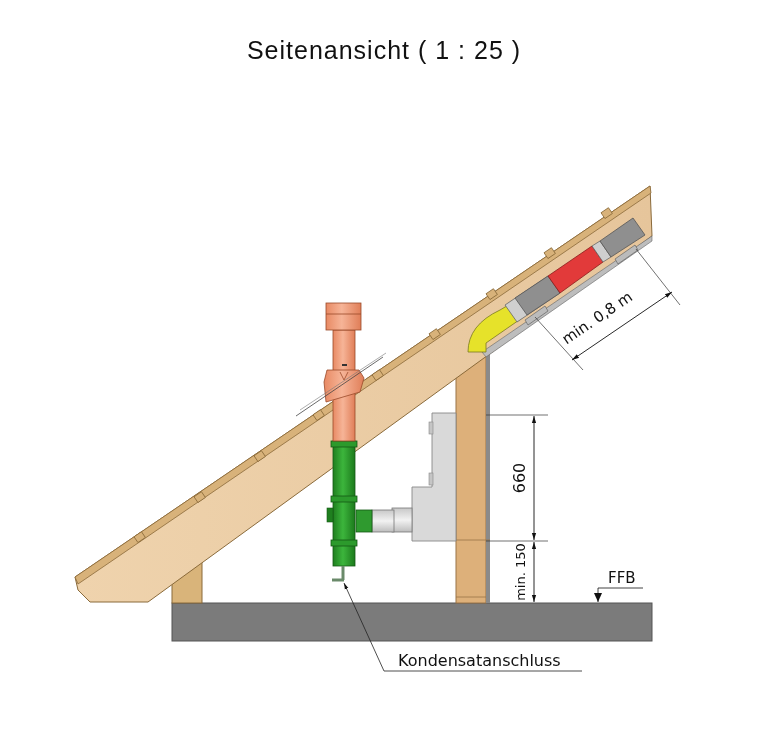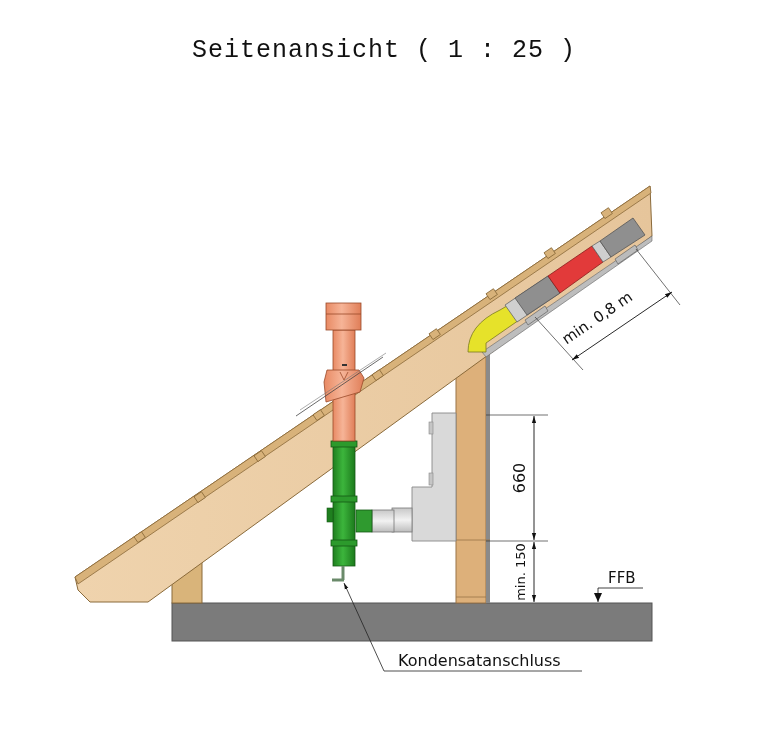--- a/index.html
+++ b/index.html
@@ -1,19 +1,19 @@
 <!DOCTYPE html>
 <html><head>
   <meta charset="utf-8">
   <style>
     html, body { margin: 0; padding: 0; background: #ffffff; }
     body { width: 768px; height: 754px; position: relative; overflow: hidden;
            font-family: "DejaVu Sans Condensed", "DejaVu Sans", sans-serif; }
     .title { position: absolute; left: 0; top: 36px; width: 768px; text-align: center;
-             font-family: Liberation Mono, monospace; font-size: 25px; color: #111;
+             font-family: Liberation Sans, sans-serif; font-size: 25px; color: #111;
              letter-spacing: 1px; }
     svg { position: absolute; left: 0; top: 0; }
     .lbl { font-family: "DejaVu Sans", sans-serif; fill: #111; }
   </style>
 </head>
 <body>
 
 <div class="title">Seitenansicht ( 1 : 25 )</div>
 
 <svg width="768" height="754" viewBox="0 0 768 754">

